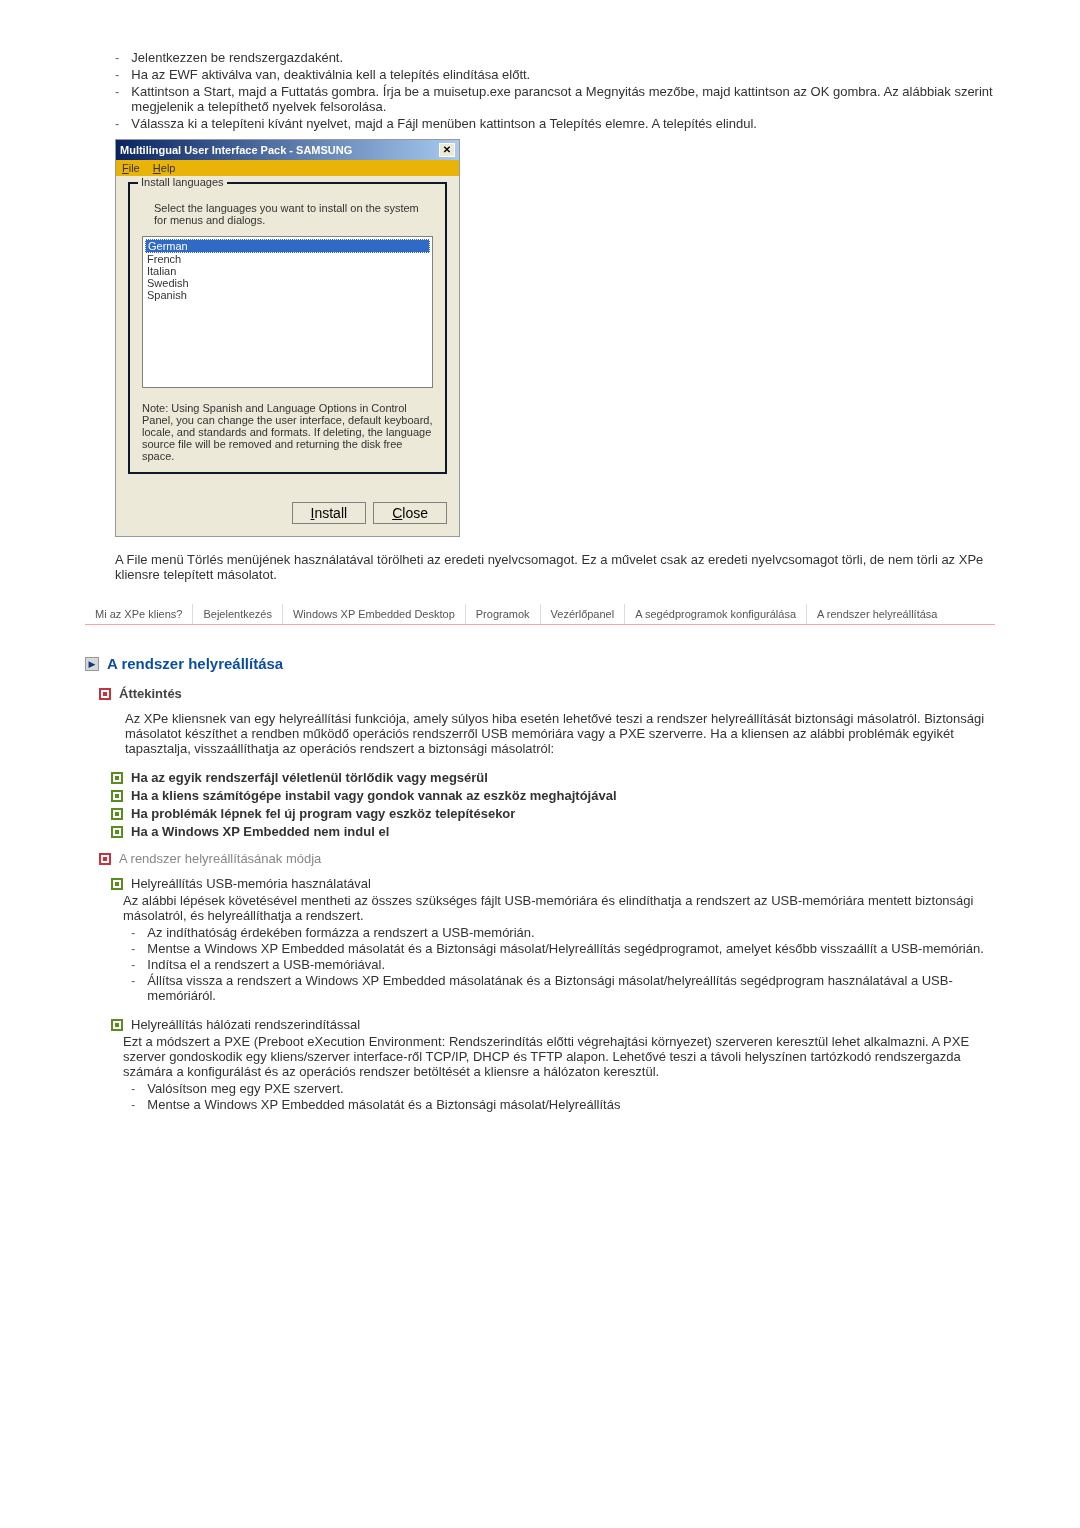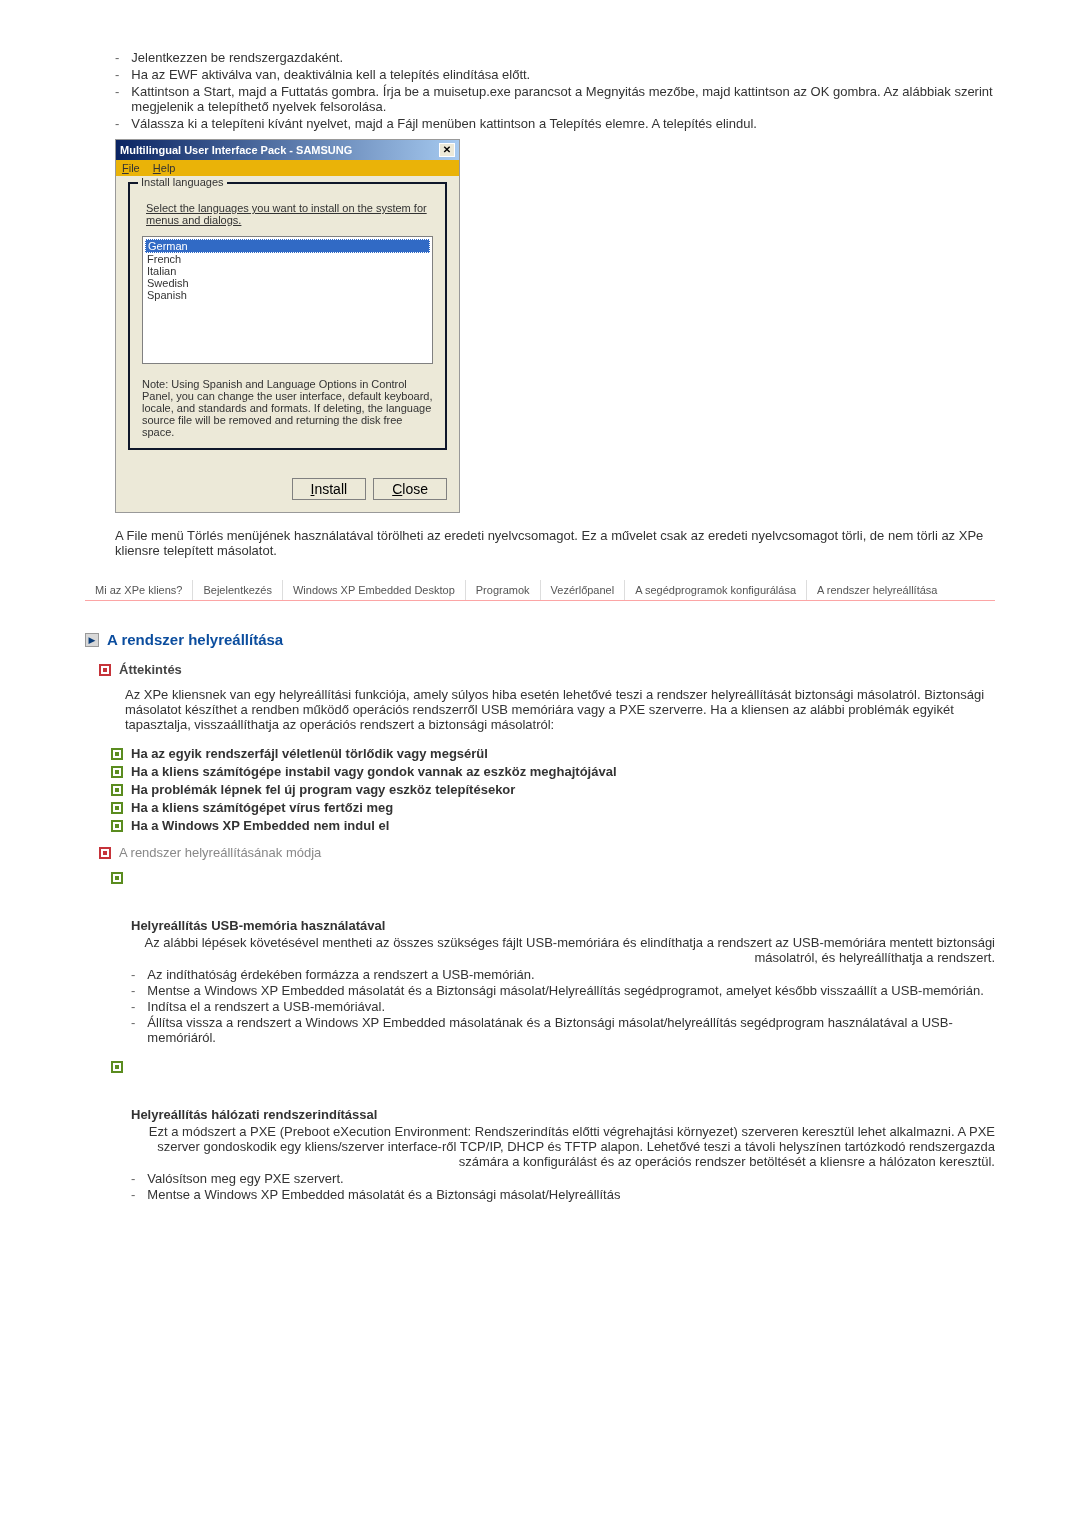--- a/index.html
+++ b/index.html
@@ -75,28 +75,27 @@
     }
     .legend {
       position: absolute;
       top: -8px;
       left: 8px;
       background: #ece9d8;
       padding: 0 3px;
       font-size: 11px;
     }
     .field-text {
-      margin: 8px 4px 10px;
-      font-size: 11px;
-      text-decoration: underline;
+      margin: 8px 12px 10px;
+      font-size: 11px;
     }
     .lang-box {
       border: 1px solid #808080;
       background: #fff;
-      height: 128px;
+      height: 152px;
       padding: 2px;
       font-size: 11px;
     }
     .lang-box .selected {
       background: #316ac5;
       color: #fff;
       border: 1px dotted #fff;
       padding: 0 2px;
     }
     .lang-box div {
@@ -225,26 +224,24 @@
     .method-block {
       margin-left: 26px;
       margin-bottom: 14px;
     }
     .method-head {
       display: flex;
       align-items: flex-start;
       margin-bottom: 2px;
     }
     .method-title {
-      font-weight: bold;
-      margin-top: 48px;
+      font-weight: normal;
     }
     .method-body {
       margin-left: 12px;
-      text-align: right;
     }
     .sub-dash-list {
       margin-left: 20px;
       margin-top: 2px;
     }
     .sub-dash-item {
       display: flex;
       margin-bottom: 1px;
     }
   </style>
@@ -331,24 +328,20 @@
   <div class="green-item">
       <span class="green-bullet"></span>
       <span class="green-text">Ha a kliens számítógépe instabil vagy gondok vannak az eszköz meghajtójával</span>
     </div>
   <div class="green-item">
       <span class="green-bullet"></span>
       <span class="green-text">Ha problémák lépnek fel új program vagy eszköz telepítésekor</span>
     </div>
   <div class="green-item">
       <span class="green-bullet"></span>
-      <span class="green-text">Ha a kliens számítógépet vírus fertőzi meg</span>
-    </div>
-  <div class="green-item">
-      <span class="green-bullet"></span>
       <span class="green-text">Ha a Windows XP Embedded nem indul el</span>
     </div>
 </div>
 
 <div class="sub-header">
   <span class="bullet-sq"></span>
   <span class="sub-title gray">A rendszer helyreállításának módja</span>
 </div>
 
 <div class="method-block">

